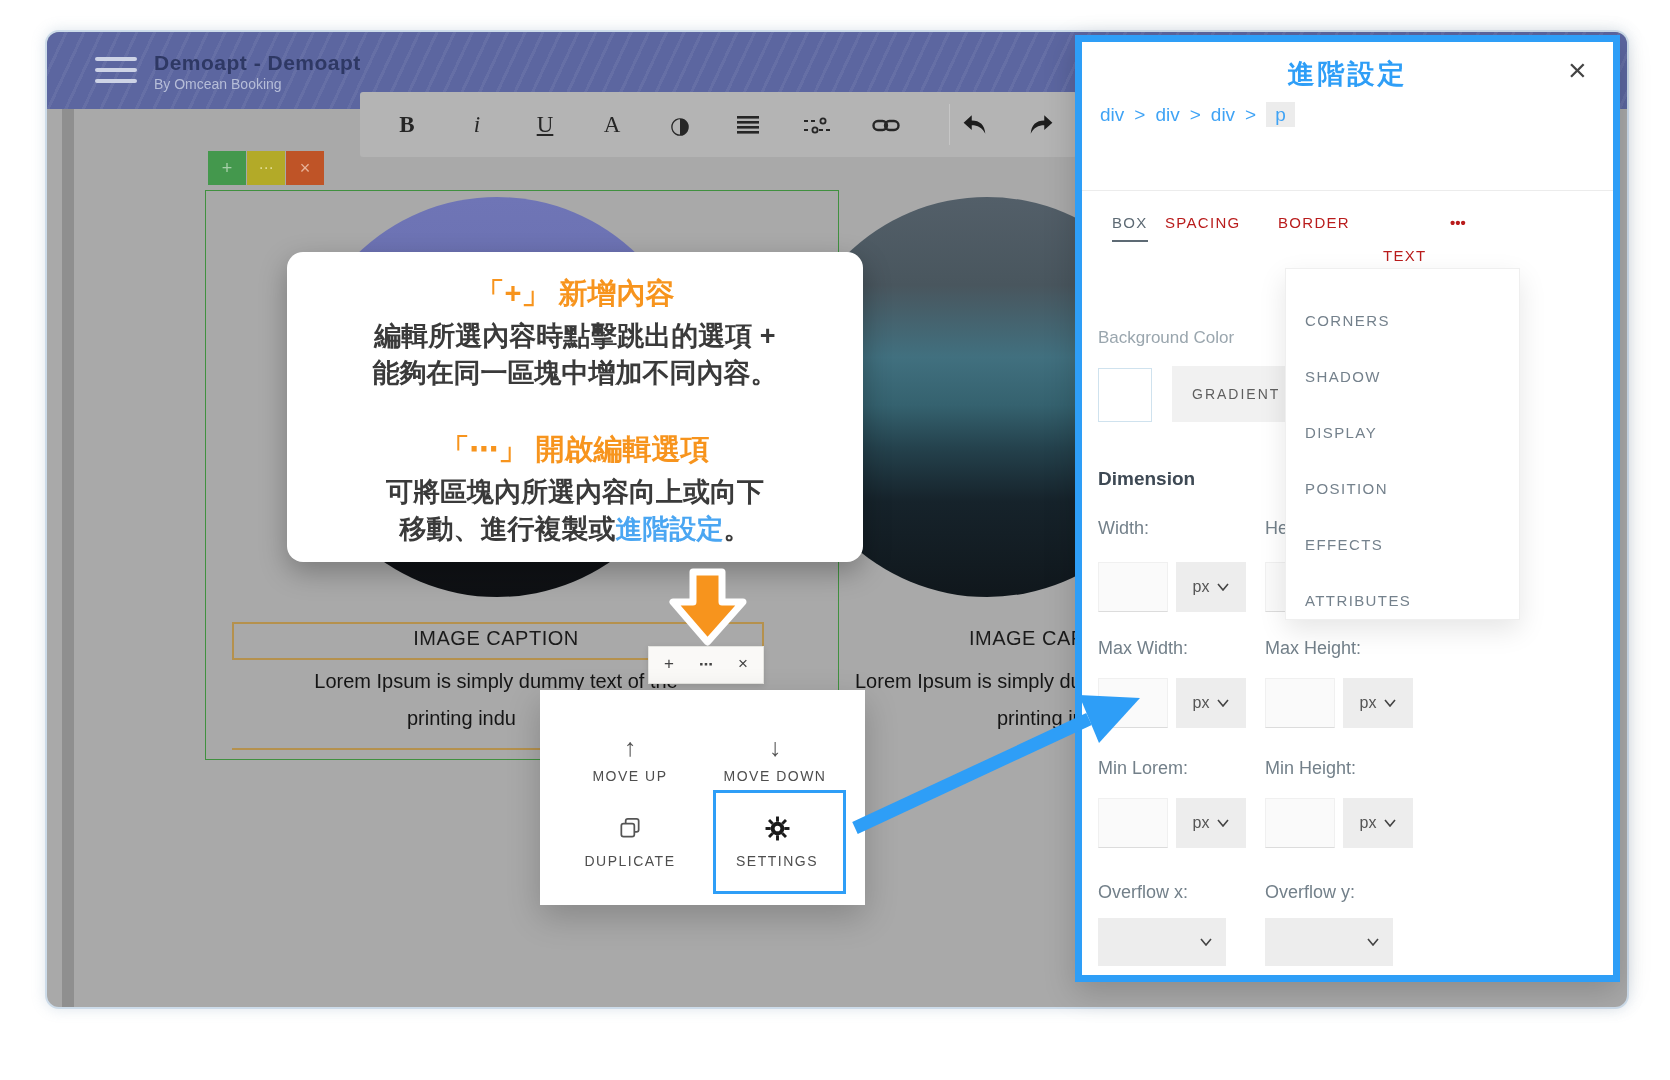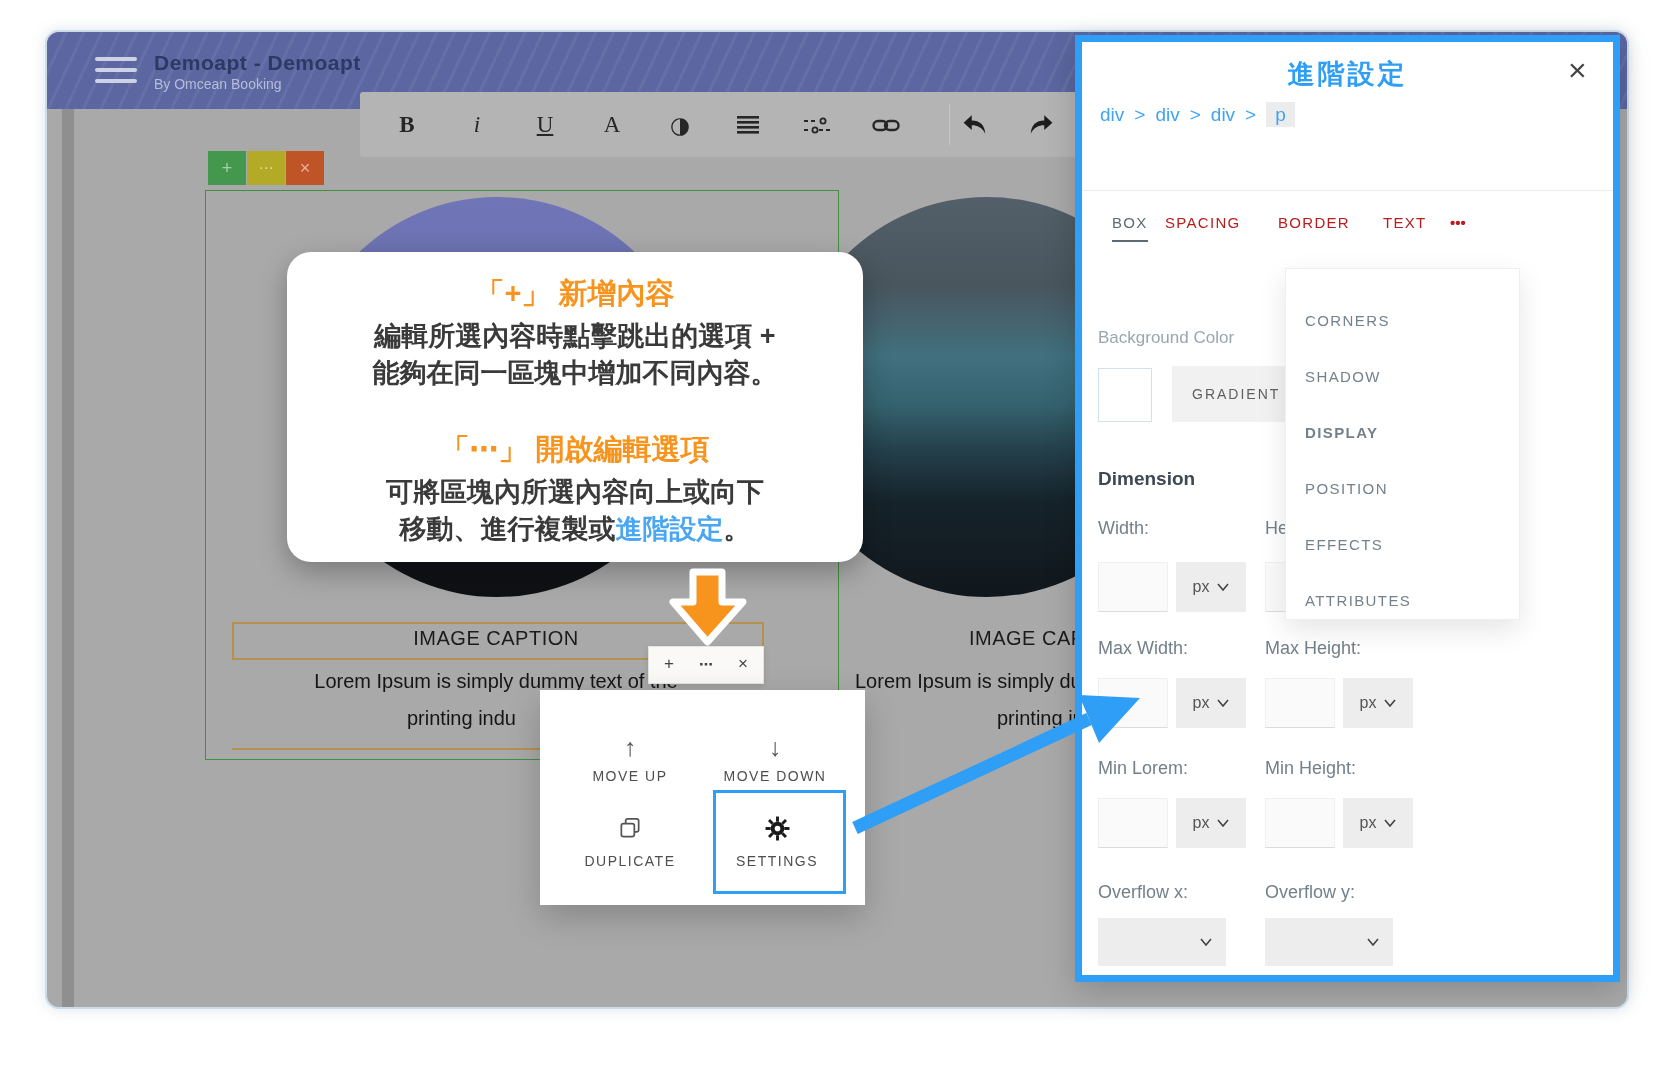--- a/index.html
+++ b/index.html
@@ -27,21 +27,21 @@
   .circle-left{left:250px;top:165px;
     background:linear-gradient(to bottom,#6f75b6 0%,#686eae 38%,#565c78 46%,#2e3340 56%,#171a20 68%,#0e1013 100%);}
   .circle-right{left:740px;top:165px;
     background:linear-gradient(to bottom,#535f69 0%,#49565e 22%,#41707f 40%,#35626f 52%,#24414c 63%,#16232b 76%,#10171c 100%);}
   .greenbox{left:158px;top:158px;width:632px;height:568px;border:1px solid #40903f;}
   .goldbox{left:185px;top:590px;width:528px;height:34px;border:2px solid #b5914d;}
   .goldline{left:185px;top:716px;width:528px;height:0;border-top:2px solid #b5914d;}
   .caption{font-size:20px;color:#1b1b1b;letter-spacing:.5px;}
   .lorem{font-size:20px;color:#151515;}
   
-  .callout{left:287px;top:252px;width:576px;height:310px;background:#fff;border-radius:24px;
+  .callout{left:287px;top:252px;width:576px;height:310px;background:#fff;border-radius:16px;
            box-shadow:0 10px 28px rgba(0,0,0,.28);z-index:10;text-align:center;}
   .co-h{font-size:29px;font-weight:bold;color:#f7941d;}
   .co-b{font-size:27px;font-weight:bold;color:#3a3a3a;}
   .co-link{color:#4aa6f2;}
   
   .mini{left:648px;top:646px;width:114px;height:36px;background:#faf9f7;border:1px solid #e4e4e0;
         box-shadow:0 2px 6px rgba(0,0,0,.12);z-index:12;}
   .mini span{position:absolute;top:0;width:36px;height:34px;display:flex;align-items:center;
         justify-content:center;color:#444;font-size:17px;cursor:pointer;}
   
@@ -228,21 +228,21 @@
 
     <div class="abs crumb">
       <span>div</span><span class="sep">&gt;</span><span>div</span><span class="sep">&gt;</span><span>div</span><span class="sep">&gt;</span><span class="cur">p</span>
     </div>
 
     <div class="abs p-div"></div>
 
     <div class="abs tab active" style="left:18px;margin-left:12px;">BOX</div>
     <div class="abs tab" style="left:83px;">SPACING</div>
     <div class="abs tab" style="left:196px;">BORDER</div>
-    <div class="abs tab" style="left:301px;">TEXT</div>
+    <div class="abs tab" style="left:301px;margin-top:33px;">TEXT</div>
     <div class="abs tab" style="left:368px;letter-spacing:0;font-weight:bold;">•••</div>
 
     <div class="abs" style="left:16px;top:286px;font-size:17px;color:#9aa6ae;">Background Color</div>
     <div class="abs" style="left:16px;top:326px;width:52px;height:52px;background:#fff;border:1px solid #cfe2ee;"></div>
     <div class="abs" style="left:90px;top:324px;width:192px;height:56px;background:#f1f1f1;display:flex;
          align-items:center;padding-left:20px;font-size:14px;color:#5f5f5f;letter-spacing:2px;box-sizing:border-box;">GRADIENT</div>
 
     <div class="abs" style="left:16px;top:426px;font-size:19px;font-weight:bold;color:#3e4954;">Dimension</div>
 
     <div class="abs flabel" style="left:16px;top:476px;">Width:</div>
@@ -305,21 +305,21 @@
     </div>
     <div class="abs ovf" style="left:183px;top:876px;">
       <svg width="12" height="8">
         <polyline points="1,1 6,7 11,1" fill="none" stroke="#444" stroke-width="1.6"></polyline>
         </svg>
     </div>
 
     <div class="abs dropdown">
       <div class="dd-item" style="top:43px;">CORNERS</div>
       <div class="dd-item" style="top:99px;">SHADOW</div>
-      <div class="dd-item" style="top:155px;font-weight:bold;">DISPLAY</div>
+      <div class="dd-item" style="top:155px;">DISPLAY</div>
       <div class="dd-item" style="top:211px;">POSITION</div>
       <div class="dd-item" style="top:267px;">EFFECTS</div>
       <div class="dd-item" style="top:323px;">ATTRIBUTES</div>
     </div>
   </div>
 
   <svg class="abs overlay-svg">
     <line x1="855" y1="828" x2="1089" y2="719" stroke="#2e9ef7" stroke-width="13"></line>
     <polygon points="1140,698 1099,743 1079,695" fill="#2e9ef7"></polygon>
   </svg>

